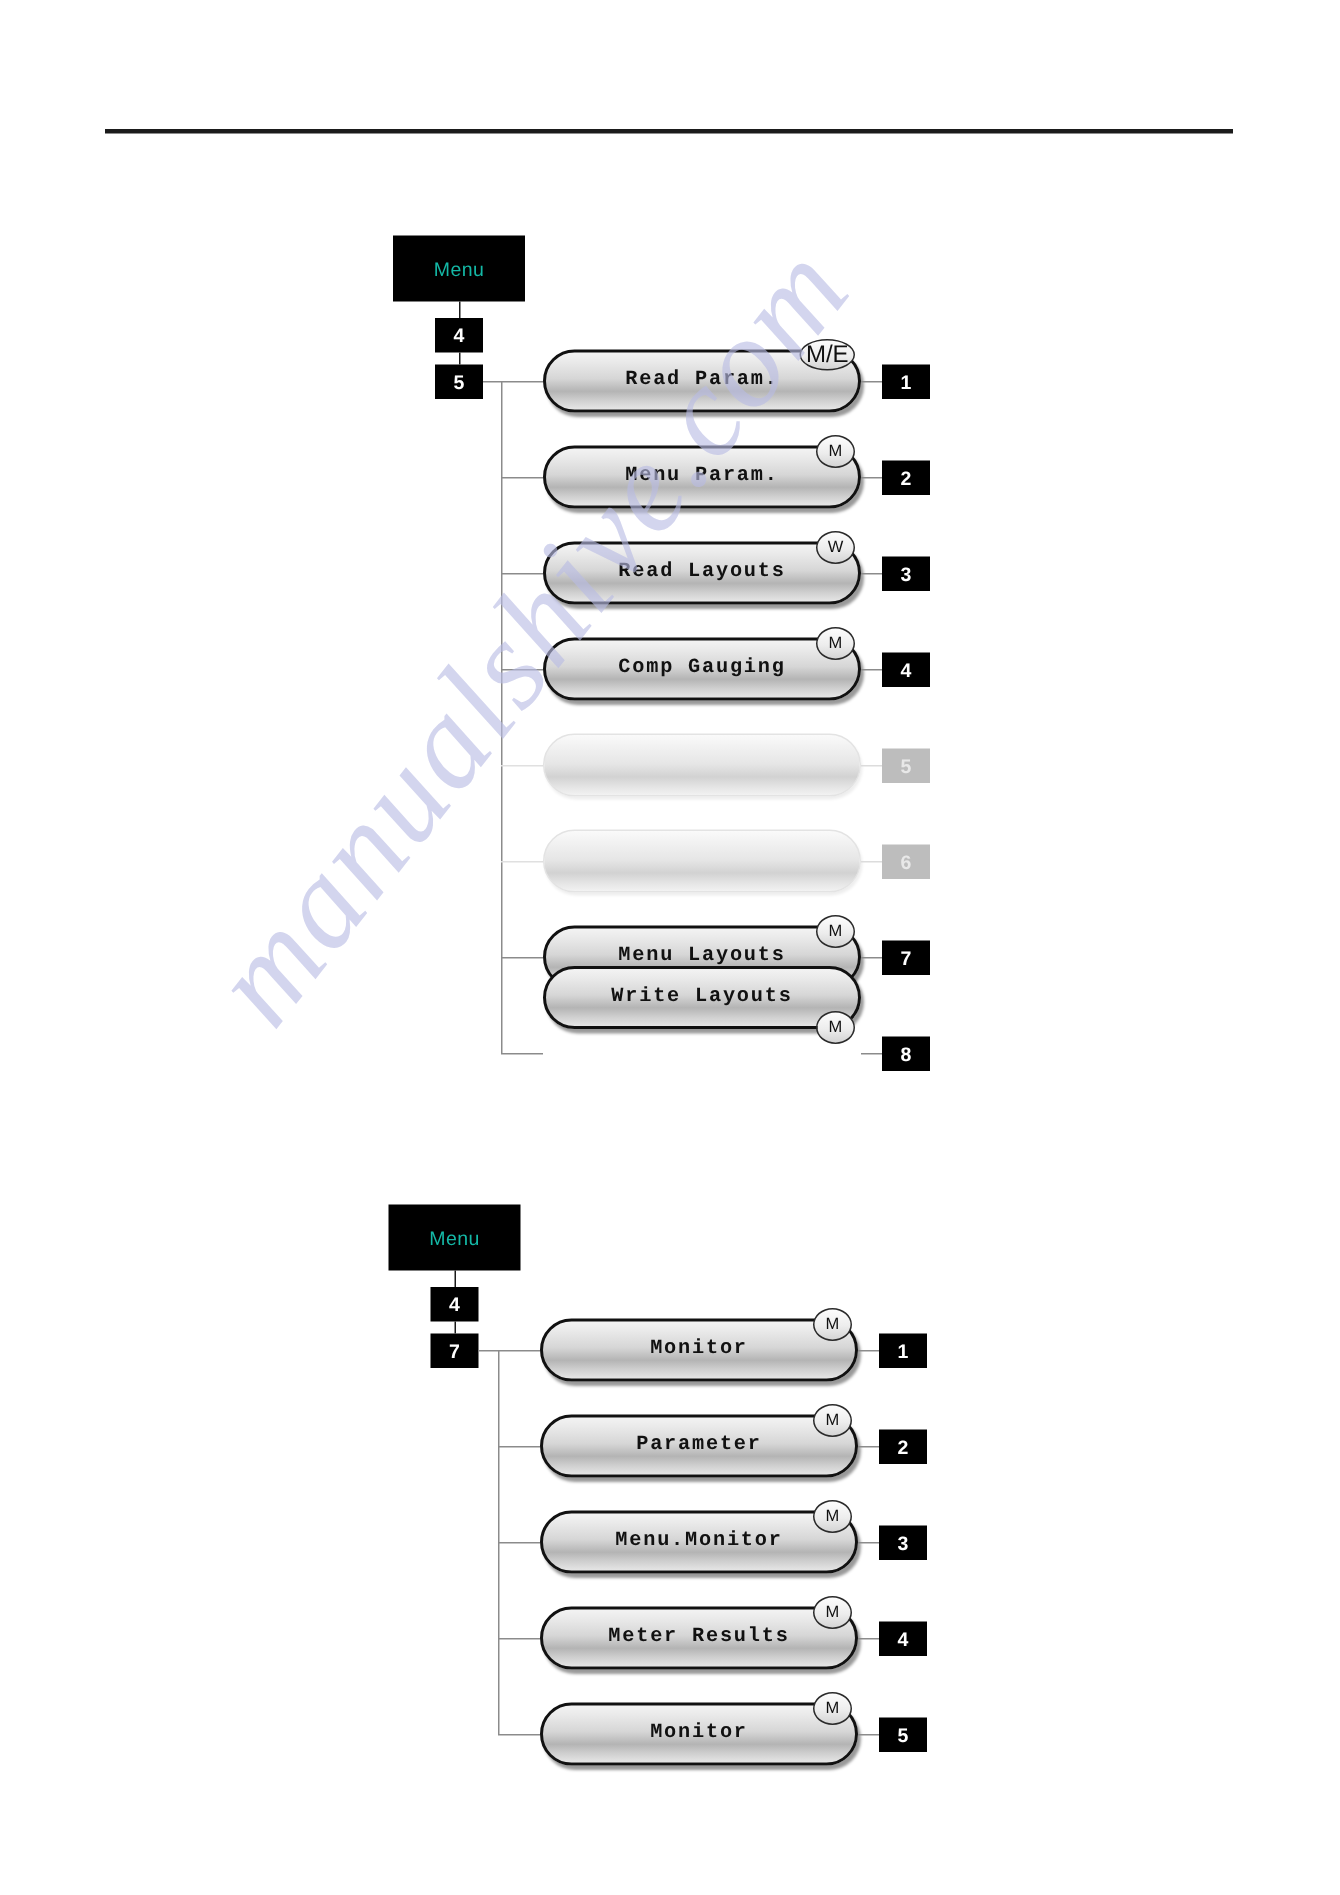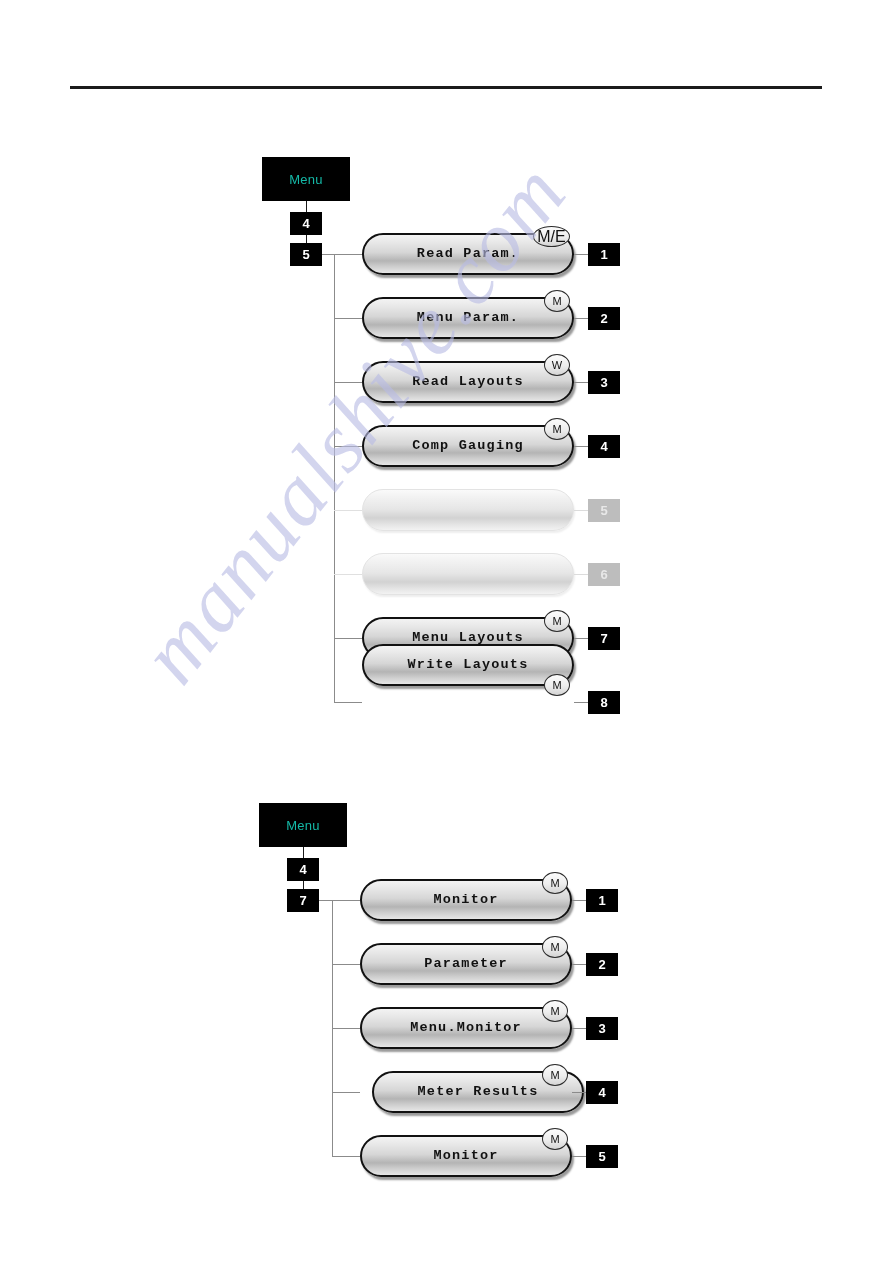--- a/index.html
+++ b/index.html
@@ -336,21 +336,21 @@
       <span class="pill-label">Menu.Monitor</span>
     </div>
     <div class="badge" style="left: 542px; top: 1000px;">
       <span>M</span>
     </div>
     <div class="stub" style="left: 572px; top: 1028px; width: 14px;"></div>
     <div class="num-box" style="left: 586px; top: 1017px;">
       <span>3</span>
     </div>
     <div class="stub left" style="left: 332px; top: 1092px; width: 28px;"></div>
-    <div class="pill" style="left: 372px; top: 1071px;">
+    <div class="pill" style="left: 360px; top: 1071px;">
       <span class="pill-label">Meter Results</span>
     </div>
     <div class="badge" style="left: 542px; top: 1064px;">
       <span>M</span>
     </div>
     <div class="stub" style="left: 572px; top: 1092px; width: 14px;"></div>
     <div class="num-box" style="left: 586px; top: 1081px;">
       <span>4</span>
     </div>
     <div class="stub left" style="left: 332px; top: 1156px; width: 28px;"></div>

